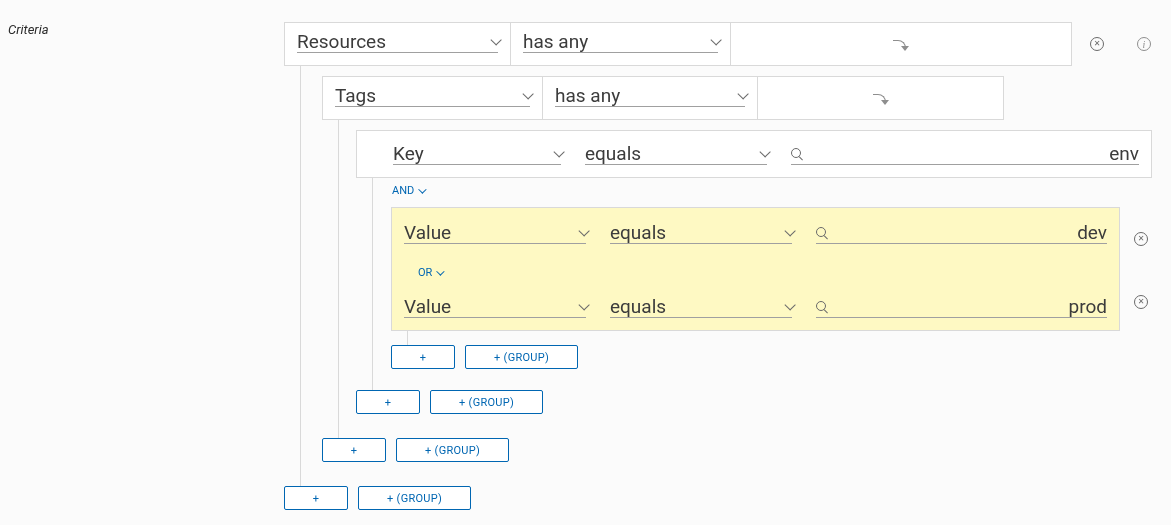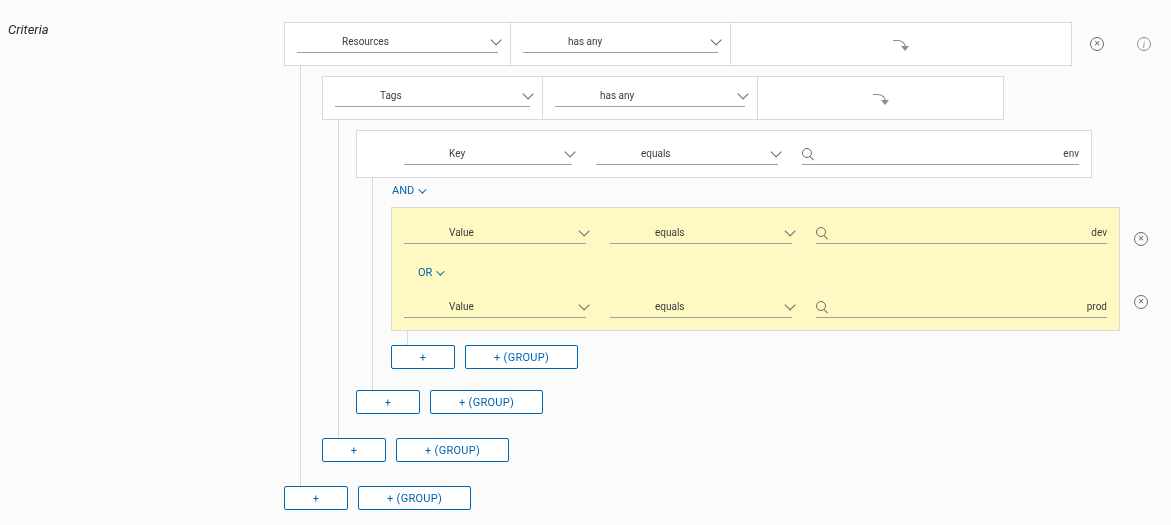--- a/index.html
+++ b/index.html
@@ -57,24 +57,23 @@
   .field-sel .underline {
     position: relative;
     border-bottom: 1px solid #a0a0a0;
     width: 100%;
     height: 22px;
     display: flex;
     align-items: center;
     justify-content: space-between;
   }
   .field-sel .txt {
-    font-size: 10px;
+    font-size: 19px;
     color: var(--text-color);
     white-space: nowrap;
-    margin-left: 45px;
   }
   .chev {
     width: 8px;
     height: 8px;
     border-right: 1.2px solid var(--icon-gray);
     border-bottom: 1.2px solid var(--icon-gray);
     transform: rotate(45deg) translateY(-3px);
   }
 
   
@@ -272,21 +271,21 @@
       <div class="underline">
         <span class="txt">has any</span>
         <span class="chev"></span>
       </div>
     </div>
     <div style="flex:1; display:flex; align-items:center; justify-content:center;">
       <span class="redo-icon"></span>
     </div>
   </div>
 
-  <div class="row-box" style="left:356px; top:130px; width:736px; height:48px;padding-left:11px;">
+  <div class="row-box" style="left:356px; top:130px; width:796px; height:48px;">
     <div style="width:24px;"></div>
     <div class="field-sel" style="width:192px;">
       <div class="underline">
         <span class="txt">Key</span>
         <span class="chev"></span>
       </div>
     </div>
     <div class="field-sel" style="width:206px;">
       <div class="underline">
         <span class="txt">equals</span>

